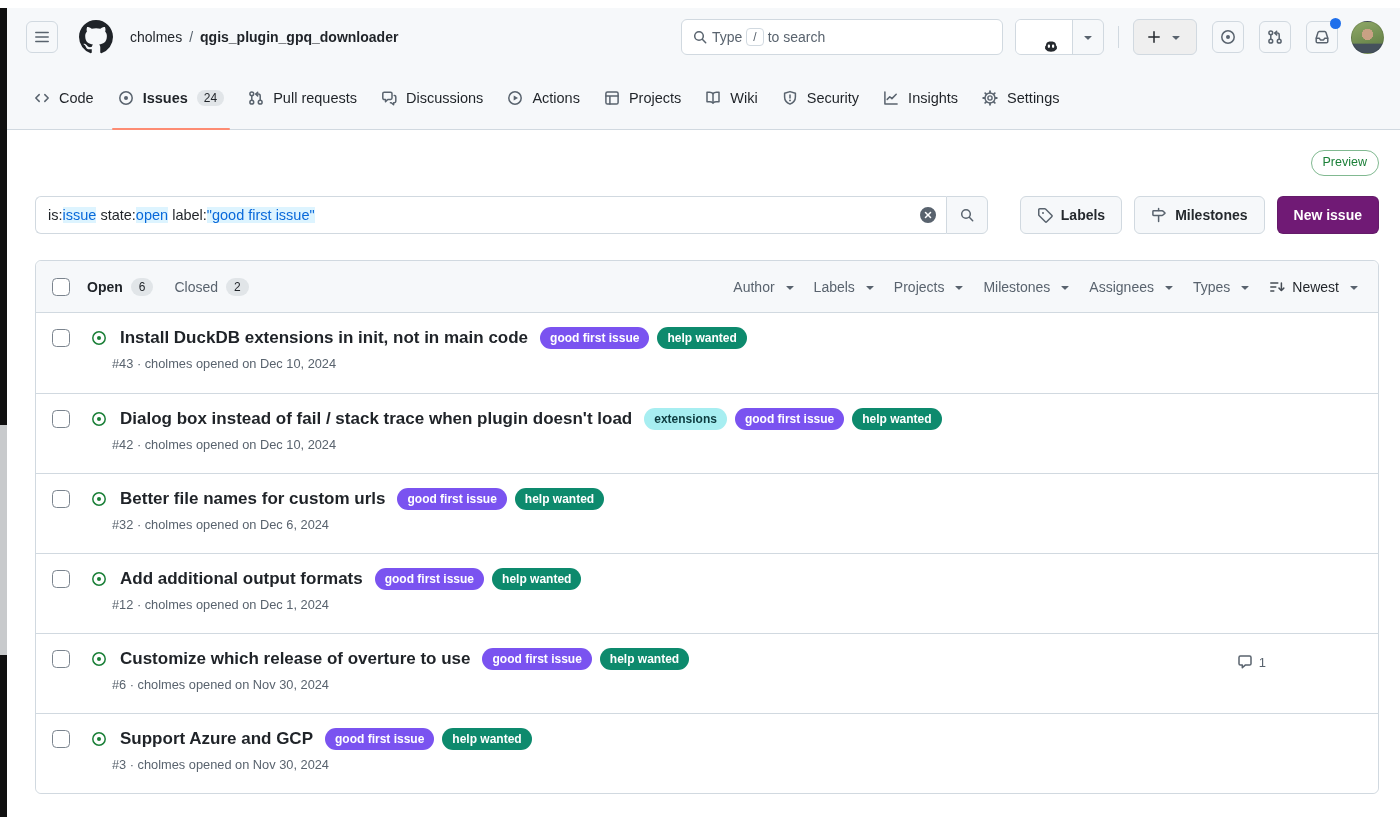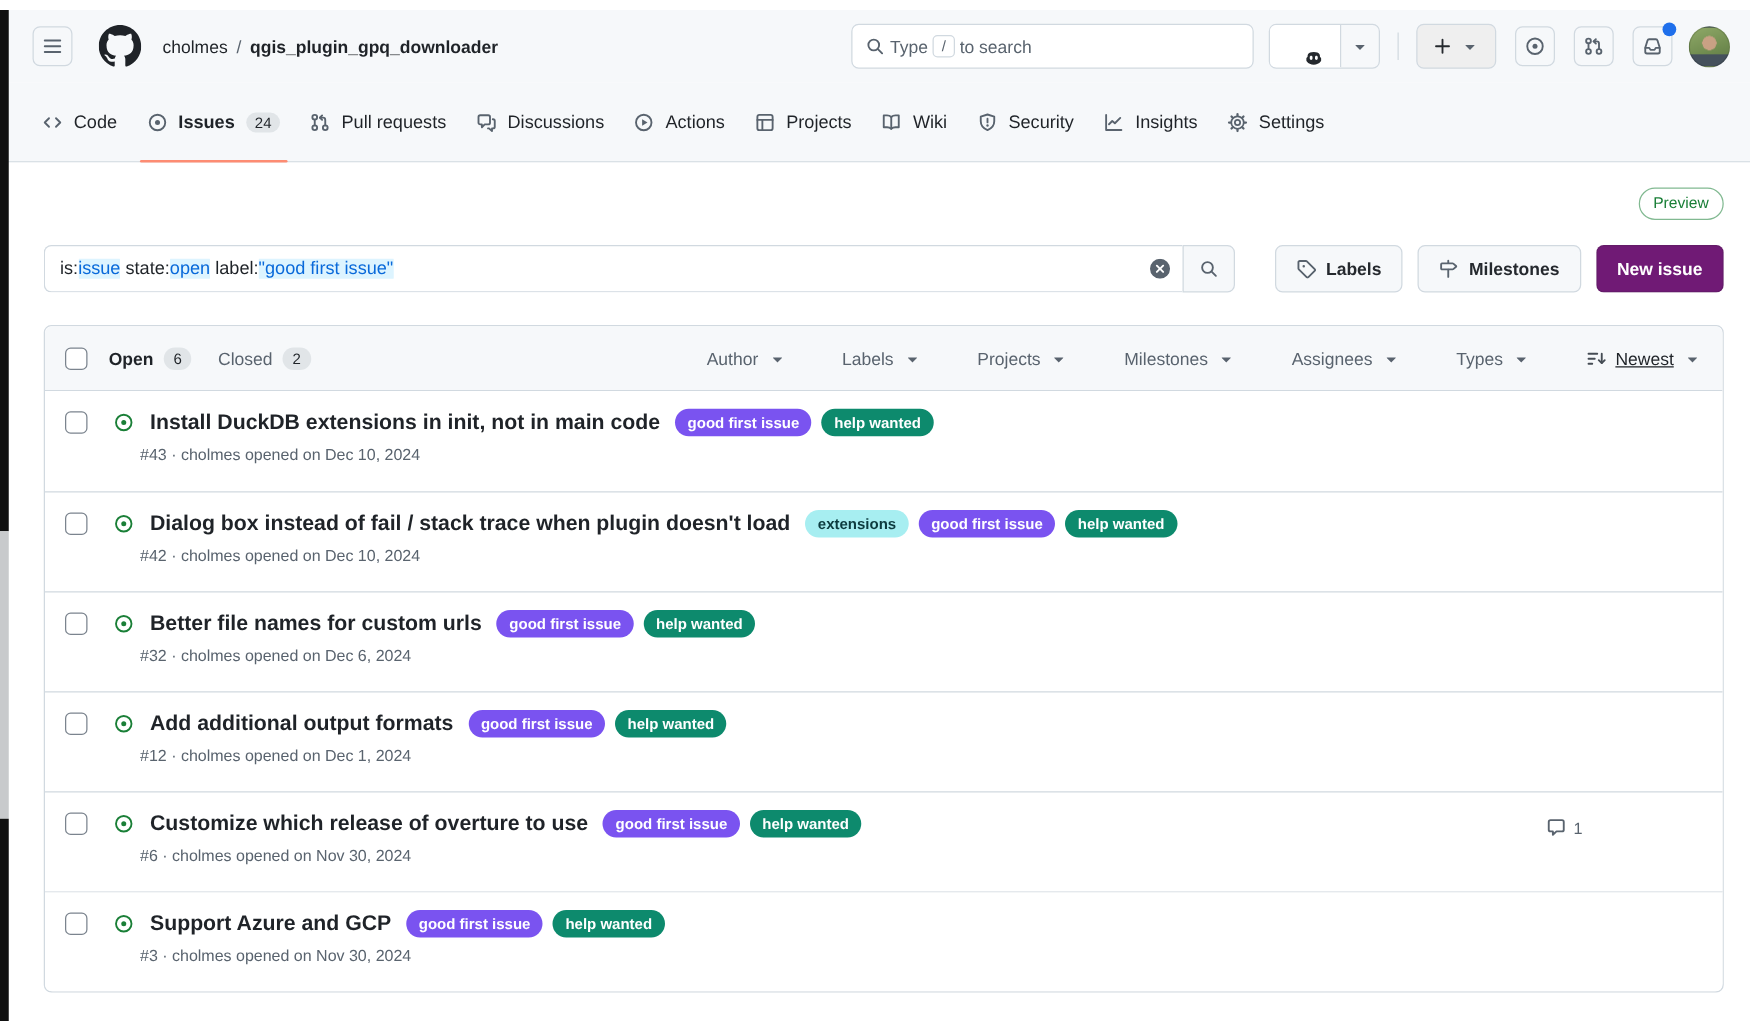--- a/index.html
+++ b/index.html
@@ -121,24 +121,24 @@
   .checkbox {
     width:18px; height:18px; border:1.5px solid #7b848e; border-radius:4.5px; background:#fff;
     flex:none; cursor:pointer;
   }
   .state-toggle { display:flex; align-items:center; gap:8px; cursor:pointer; }
   .open-toggle { margin-left:17px; }
   .open-toggle .state-label { font-weight:700; color:#1f2328; }
   .closed-toggle { margin-left:21px; }
   .closed-toggle .state-label { color:#59636e; }
   .count-pill { background:rgba(175,184,193,.3); border-radius:20px; font-size:12px; padding:2px 8px; color:#1f2328; }
-  .list-filters { margin-left:auto; display:flex; align-items:center; gap:44px; }
+  .list-filters { margin-left:auto; display:flex; align-items:center; gap:16px; }
   .dd-trigger { display:flex; align-items:center; gap:7px; color:#59636e; cursor:pointer; white-space:nowrap; }
   .dd-trigger .caret-ic { color:#59636e; }
-  .sort-trigger { display:flex; align-items:center; gap:7px; color:#1f2328; cursor:pointer; margin-left:0;text-decoration:underline; }
+  .sort-trigger { display:flex; align-items:center; gap:7px; color:#1f2328; cursor:pointer; margin-left:0; }
   .sort-trigger .sort-ic { color:#454c54; }
   .sort-trigger .caret-ic { color:#59636e; }
 
   .issue-row { position:relative; padding:14px 16px 0; height:80px; border-top:1px solid #d1d9e0; background:#fff; }
   .issue-row.first { border-top:none; }
   .issue-row:last-child { border-radius:0 0 6px 6px; }
   .row-main { display:flex; align-items:center; }
   .issue-icon { margin-left:19px; color:#1a7f37; width:20px; display:flex; justify-content:center; flex:none; }
   .issue-title {
     margin-left:11px; font-size:17px; font-weight:700; color:#1f2328; text-decoration:none;

